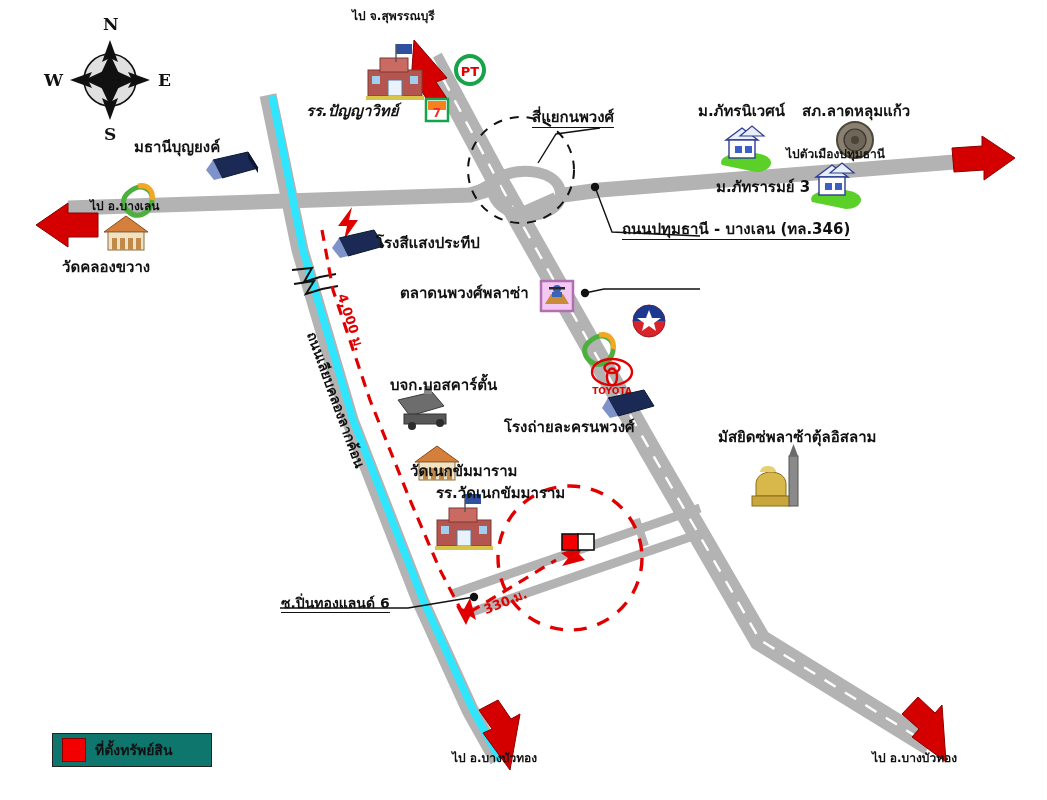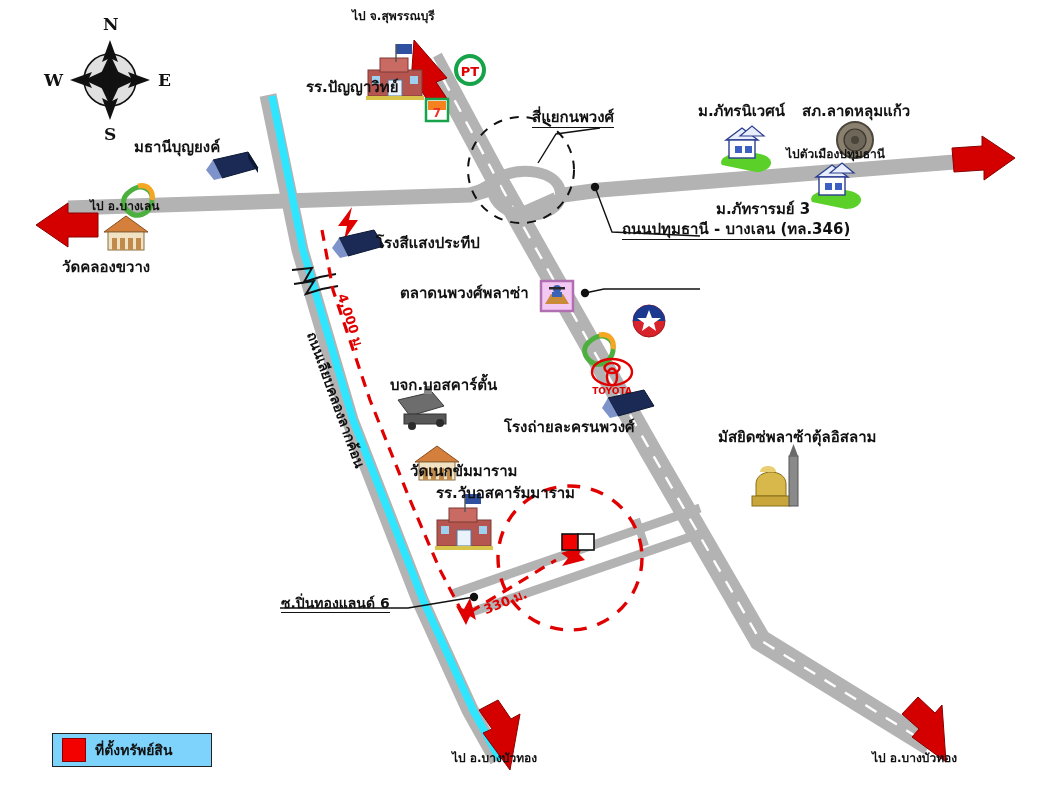--- a/index.html
+++ b/index.html
@@ -11,21 +11,21 @@
   .s15{font-size:15px;}
   .s14{font-size:14px;}
   .s13{font-size:13px;}
   .s16{font-size:12px;}
   .und{border-bottom:1.6px solid #111;padding-bottom:1px;}
   .red{color:#e00000;}
   .compassL{position:absolute;font-family:"DejaVu Serif","Liberation Serif",serif;
             font-weight:700;font-size:17px;color:#111;}
   .rot{transform-origin:0 0;}
   #legend{position:absolute;left:52px;top:733px;width:160px;height:34px;
-          border:1.6px solid #222;background:#7dd3fc;display:flex;align-items:center;gap:9px;
+          border:1.6px solid #222;background:#0f766e;display:flex;align-items:center;gap:9px;
           padding-left:9px;box-sizing:border-box;}
   #legend .swatch{width:22px;height:22px;background:#f30000;border:1px solid #8a0000;flex:0 0 auto;}
   #legend .ltxt{font-size:14px;font-weight:700;color:#111;}
 </style>
 </head>
 <body>
 
 <div id="map">
 
 <svg id="svgroot" viewBox="0 0 1047 800">
@@ -273,31 +273,31 @@
 <div class="lbl s15 und" style="left:532px;top:110px;">สี่แยกนพวงศ์</div>
 
 <div class="lbl s15 und" style="left:622px;top:222px;">ถนนปทุมธานี - บางเลน (ทล.346)</div>
 <div class="lbl s14 und" style="left:281px;top:596px;">ซ.ปิ่นทองแลนด์ 6</div>
 
 <div class="lbl s14 rot" style="left:318px;top:330px;transform:rotate(70deg);">ถนนเลียบคลองลากค้อน</div>
 
 <div class="lbl s13 red rot" style="left:348px;top:292px;transform:rotate(72deg);">4,000 ม.</div>
 <div class="lbl s13 red rot" style="left:482px;top:604px;transform:rotate(-22deg);">330 ม.</div>
 
-<div class="lbl s15" style="left:306px;top:80px;">รร.ปัญญาวิทย์</div>
+<div class="lbl s15" style="left:306px;top:104px;font-style:italic;">รร.ปัญญาวิทย์</div>
 <div class="lbl s15" style="left:134px;top:140px;">มธานีบุญยงค์</div>
 <div class="lbl s15" style="left:62px;top:260px;">วัดคลองขวาง</div>
 <div class="lbl s15" style="left:376px;top:236px;">โรงสีแสงประทีป</div>
 <div class="lbl s15" style="left:400px;top:286px;">ตลาดนพวงศ์พลาซ่า</div>
 <div class="lbl s15" style="left:698px;top:104px;">ม.ภัทรนิเวศน์</div>
 <div class="lbl s15" style="left:802px;top:104px;">สภ.ลาดหลุมแก้ว</div>
-<div class="lbl s15" style="left:716px;top:202px;">ม.ภัทรารมย์ 3</div>
+<div class="lbl s15" style="left:716px;top:180px;">ม.ภัทรารมย์ 3</div>
 <div class="lbl s15" style="left:390px;top:378px;">บจก.บอสคาร์ตั้น</div>
 <div class="lbl s15" style="left:410px;top:432px;margin-top:32px;">วัดเนกขัมมาราม</div>
-<div class="lbl s15" style="left:436px;top:486px;">รร.วับอสคารัมมาราม</div>
+<div class="lbl s15" style="left:436px;top:486px;">รร.วัดเนกขัมมาราม</div>
 <div class="lbl s15" style="left:504px;top:420px;">โรงถ่ายละครนพวงศ์</div>
 <div class="lbl s15" style="left:718px;top:430px;">มัสยิดซ่พลาซ้าตุ้ลอิสลาม</div>
 
 <div id="legend">
   <div class="swatch"></div>
   <div class="ltxt">ที่ตั้งทรัพย์สิน</div>
 </div>
 
 </div>
 

